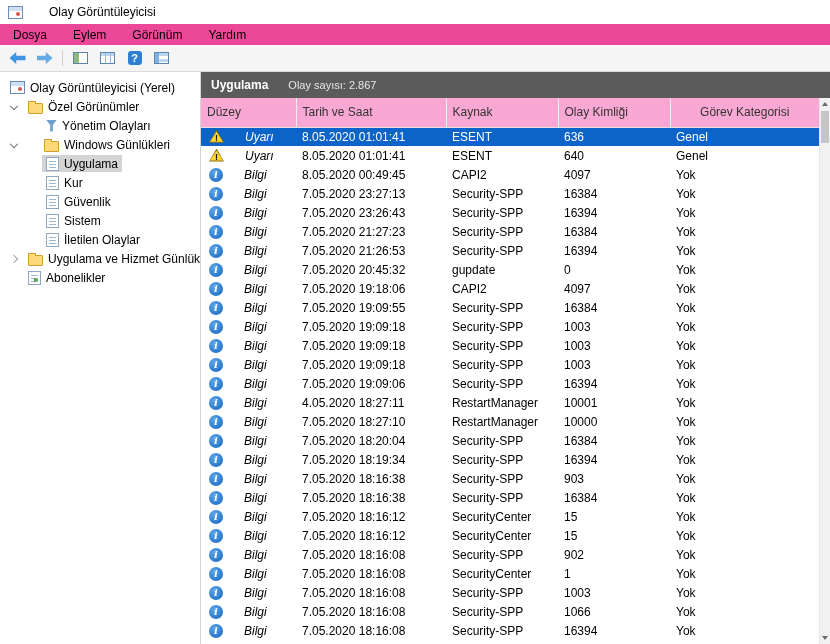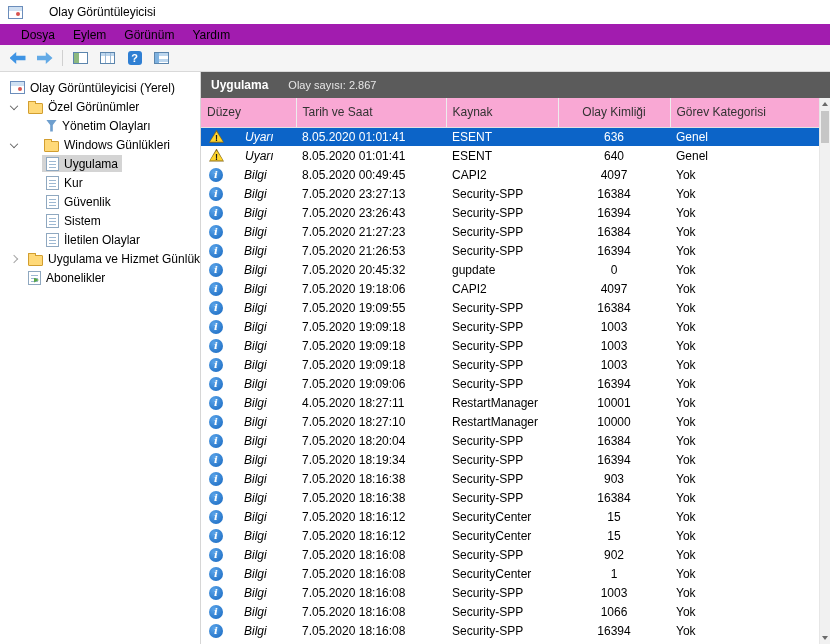--- a/index.html
+++ b/index.html
@@ -11,21 +11,21 @@
   }
   .window { width:830px; height:644px; display:flex; flex-direction:column; background:#fff; }
 
   
   .titlebar { height:24px; flex:none; display:flex; align-items:center; gap:6px; padding:0 8px; background:#fff; }
   .app-icon { width:15px; height:13px; border:1px solid #6b8dbb; background:linear-gradient(#cfe0f2 0 4px,#fff 4px); position:relative; flex:none; }
   .app-icon::after { content:""; position:absolute; right:2px; bottom:2px; width:4px; height:4px; background:#d9534f; border-radius:50%; }
   .title-text { font-size:12px;margin-left:20px; }
 
   
-  .menubar { height:21px; flex:none; display:flex; align-items:stretch; padding:0 12px; background:#a21caf; }
+  .menubar { height:21px; flex:none; display:flex; align-items:stretch; padding:0 4px; background:#ec4899;gap:8px; }
   .menu-item { display:flex; align-items:center; padding:0 9px; cursor:default; }
 
   
   .toolbar { height:27px; flex:none; display:flex; align-items:center; gap:2px; padding:0 5px; background:#f5f5f5; border-bottom:1px solid #d9d9d9; }
   .tb-btn { width:25px; height:23px; display:flex; align-items:center; justify-content:center; border:1px solid transparent; }
   .tb-sep { width:1px; height:16px; background:#d0d0d0; margin:0 3px; }
   .tbi { display:inline-block; }
   .tbi-arrow-left  { width:16px; height:13px; background:#3f94e4; clip-path:polygon(0 50%,42% 3%,42% 32%,100% 32%,100% 68%,42% 68%,42% 97%); }
   .tbi-arrow-right { width:16px; height:13px; background:#63aae6; clip-path:polygon(100% 50%,58% 3%,58% 32%,0 32%,0 68%,58% 68%,58% 97%); }
   .tbi-window { width:15px; height:12px; border:1px solid #5b85ad; background:#fff; position:relative; }
@@ -68,25 +68,25 @@
   .main-panel { flex:1; min-width:0; display:flex; flex-direction:column; background:#fff; }
   .main-header { height:26px; flex:none; background:#5b5b5b; color:#fff; display:flex; align-items:center; gap:20px; padding:0 10px; }
   .main-title { font-weight:bold; }
   .main-subtitle { font-size:11px; color:#e6e6e6; }
 
   .table-area { flex:1; display:flex; min-height:0; }
   .table-host { flex:1; min-width:0; overflow:hidden; }
   table { width:100%; border-collapse:collapse; table-layout:fixed; }
   thead th { height:29px; font-weight:normal; text-align:left; padding:0 6px; color:#333;
     border-right:1px solid #ededed; border-bottom:1px solid #e2e2e2; background:#f9a8d4; overflow:hidden; white-space:nowrap; }
-  thead th:last-child { border-right:none; }
+  thead th:last-child { border-right:none;text-align:center; }
   tbody td { height:19px; padding:0 6px; white-space:nowrap; overflow:hidden; }
   td.c0 { padding-left:8px; }
   .c0 { width:95px; } .c1 { width:150px; } .c2 { width:112px; } .c3 { width:112px; }
-  th.c3, td.c3 { text-align:center; }
+  th.c3, td.c3 { text-align:left; }
   tr.selected td { background:#0c64c8; color:#fff; }
   .level-wrap { display:flex; align-items:flex-start; gap:21px;font-style:italic; }
   .evt-icon { flex:none; }
   .icon-info { width:14px; height:14px; border-radius:50%; background:radial-gradient(circle at 35% 30%,#5aa4e9,#1566bf); position:relative; }
   .icon-info::after { content:"i"; position:absolute; inset:0; color:#fff; text-align:center; font:italic bold 10px/14px "DejaVu Serif",serif; }
   .icon-warning { width:15px; height:13px; position:relative; clip-path:polygon(50% 0,100% 100%,0 100%); background:#8a6d1a; }
   .icon-warning::before { content:""; position:absolute; left:1px; right:1px; top:2px; bottom:1px; clip-path:polygon(50% 0,100% 100%,0 100%); background:#ffd52e; }
   .icon-warning::after { content:"!"; position:absolute; inset:0; text-align:center; color:#1a1a1a; font:bold 9px/16px "Liberation Sans",sans-serif; }
 
   

